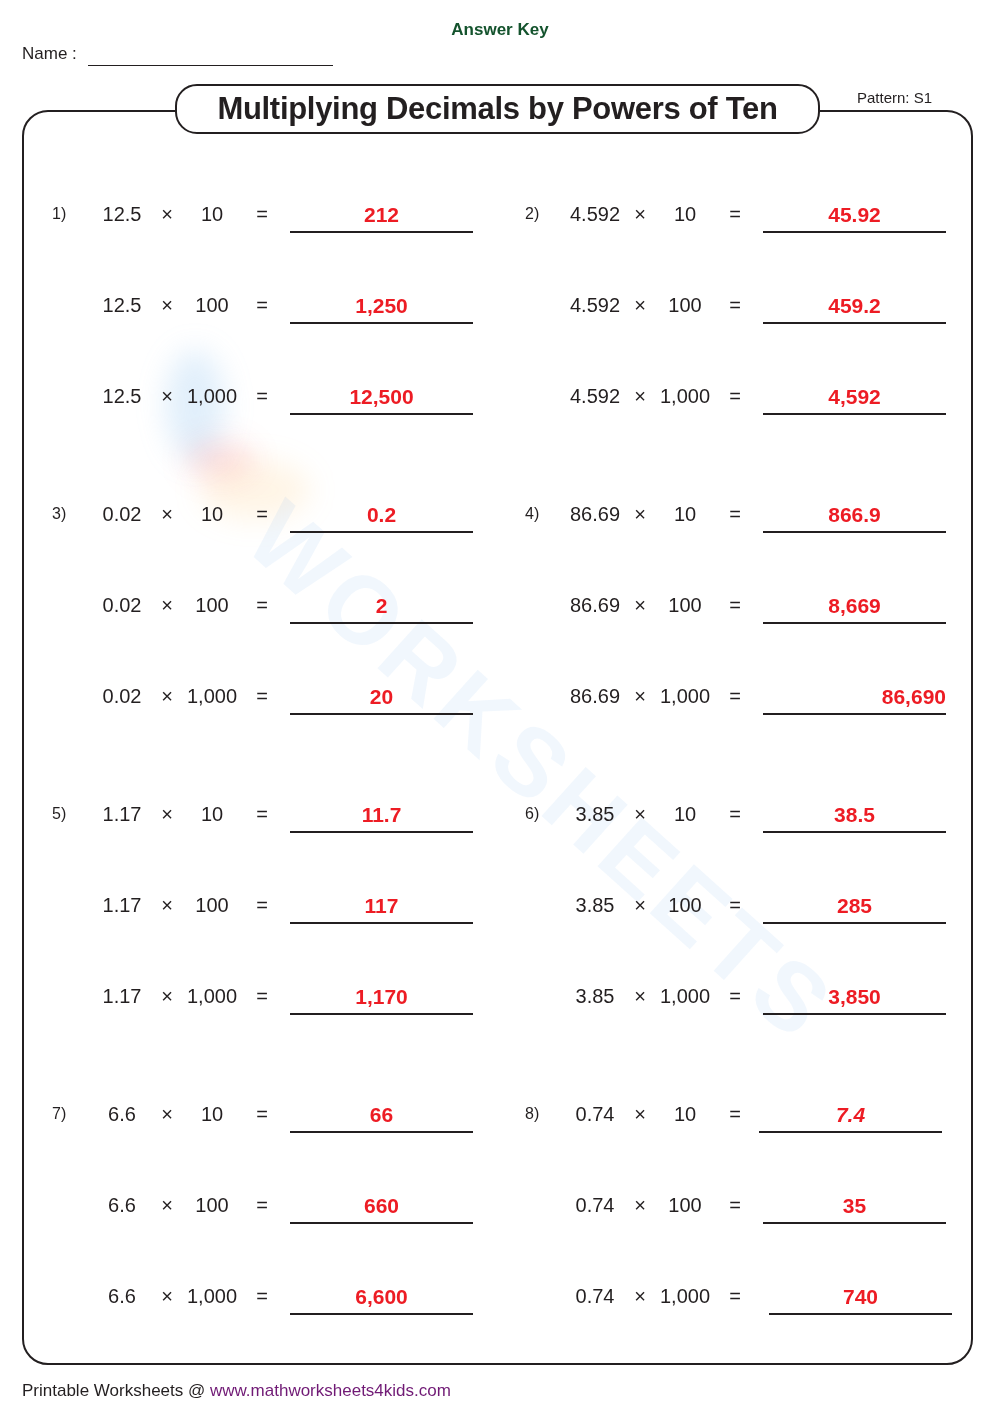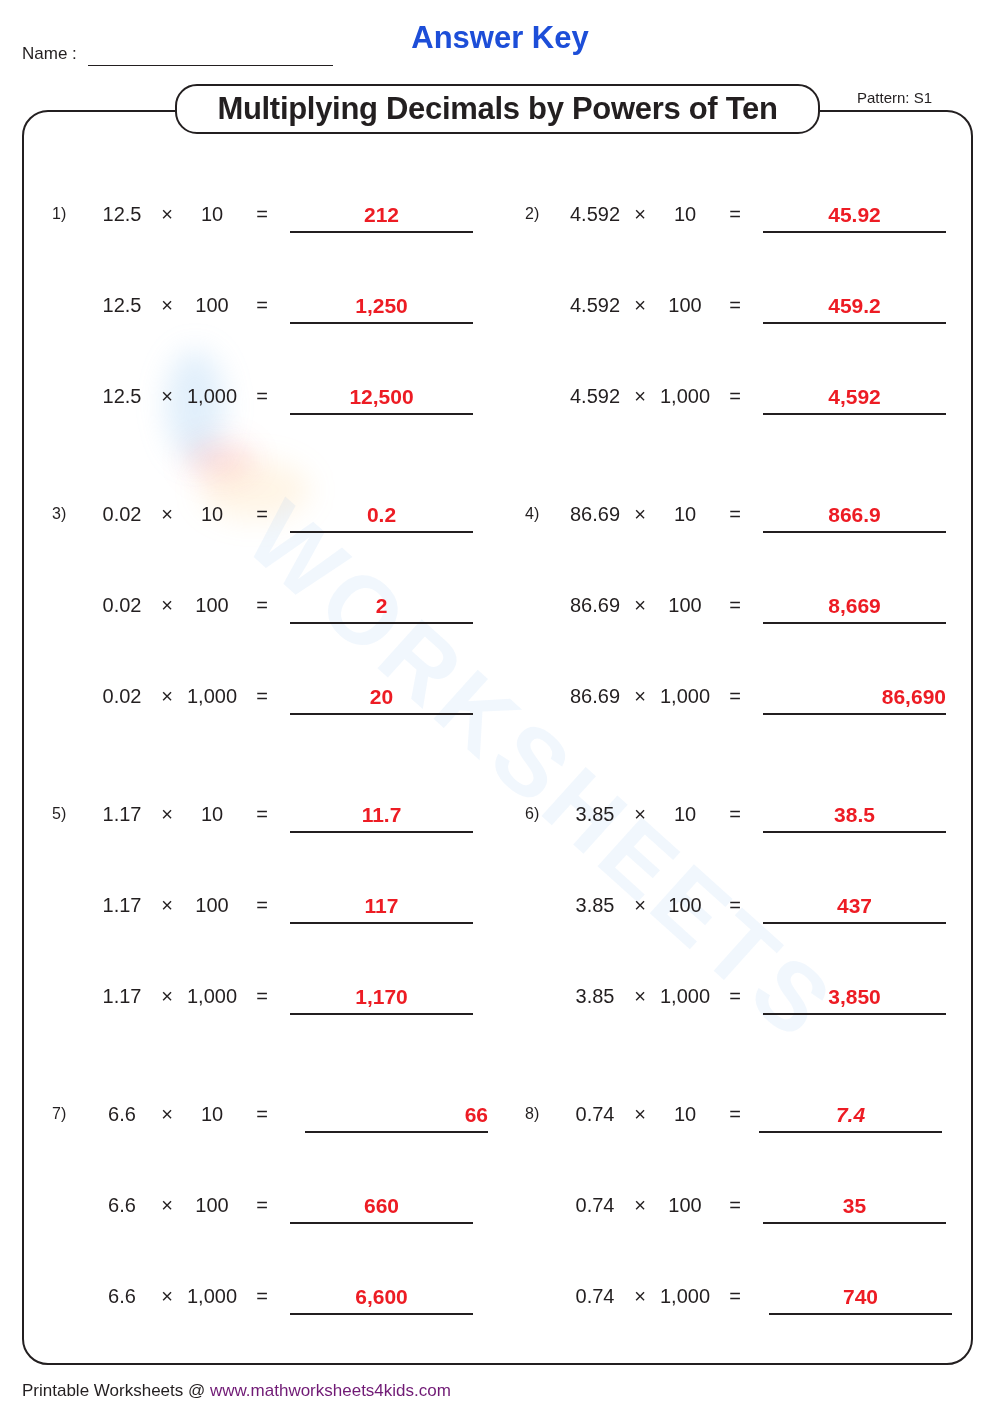--- a/index.html
+++ b/index.html
@@ -2,21 +2,21 @@
 <html><head>
 <meta charset="utf-8">
 <style>
   html, body { margin: 0; padding: 0; background: #ffffff; }
   body {
     width: 1000px; height: 1415px; position: relative; overflow: hidden;
     font-family: "Liberation Sans", "DejaVu Sans", sans-serif; color: #231f20;
   }
   .answer-key {
     position: absolute; top: 20px; left: 0; width: 1000px; text-align: center;
-    color: #1d4ed8; font-weight: bold; font-size: 31px;
+    color: #14532d; font-weight: bold; font-size: 17px;
   }
   .name-label { position: absolute; top: 44px; left: 22px; font-size: 17px; }
   .name-line { position: absolute; top: 65px; left: 88px; width: 245px; border-bottom: 1.5px solid #231f20; }
   .frame {
     position: absolute; left: 22px; top: 110px; width: 951px; height: 1255px;
     border: 2px solid #231f20; border-radius: 26px; box-sizing: border-box;
   }
   .title-box {
     position: absolute; left: 175px; top: 84px; width: 645px; height: 50px;
     background: #fff; border: 2px solid #231f20; border-radius: 22px; box-sizing: border-box;
@@ -192,38 +192,38 @@
       <span class="x" style="left: 105px;">×</span>
       <span class="b" style="left: 130px;">10</span>
       <span class="eq" style="left: 200px;">=</span>
       <span class="ans-line" style="left: 238px;">38.5</span>
     </div>
     <div class="row" style="top:91px">
       <span class="a" style="left: 40px;">3.85</span>
       <span class="x" style="left: 105px;">×</span>
       <span class="b" style="left: 130px;">100</span>
       <span class="eq" style="left: 200px;">=</span>
-      <span class="ans-line" style="left: 238px;">437</span>
+      <span class="ans-line" style="left: 238px;">285</span>
     </div>
     <div class="row" style="top:182px">
       <span class="a" style="left: 40px;">3.85</span>
       <span class="x" style="left: 105px;">×</span>
       <span class="b" style="left: 130px;">1,000</span>
       <span class="eq" style="left: 200px;">=</span>
       <span class="ans-line" style="left: 238px;">3,850</span>
     </div>
   </div>
     <div class="problem" style="left: 52px; top: 1103px;">
     <div class="row" style="top:0px">
       <span class="num">7)</span>
       <span class="a" style="left: 40px;">6.6</span>
       <span class="x" style="left: 105px;">×</span>
       <span class="b" style="left: 130px;">10</span>
       <span class="eq" style="left: 200px;">=</span>
-      <span class="ans-line" style="left: 253px; text-align: right;">66</span>
+      <span class="ans-line" style="left: 238px;">66</span>
     </div>
     <div class="row" style="top:91px">
       <span class="a" style="left: 40px;">6.6</span>
       <span class="x" style="left: 105px;">×</span>
       <span class="b" style="left: 130px;">100</span>
       <span class="eq" style="left: 200px;">=</span>
       <span class="ans-line" style="left: 238px;">660</span>
     </div>
     <div class="row" style="top:182px">
       <span class="a" style="left: 40px;">6.6</span>

